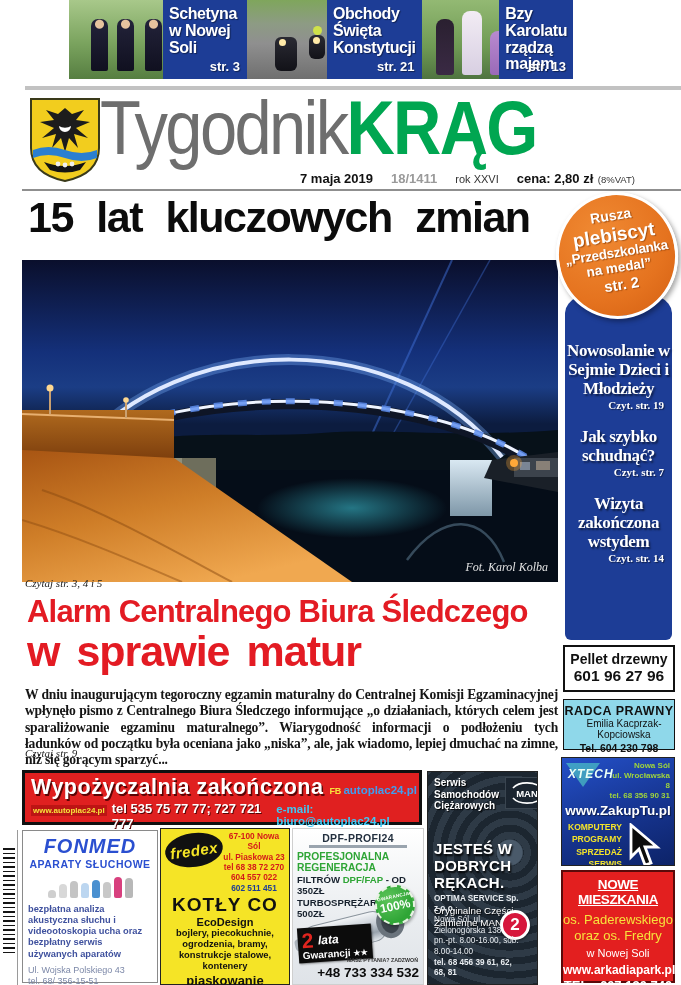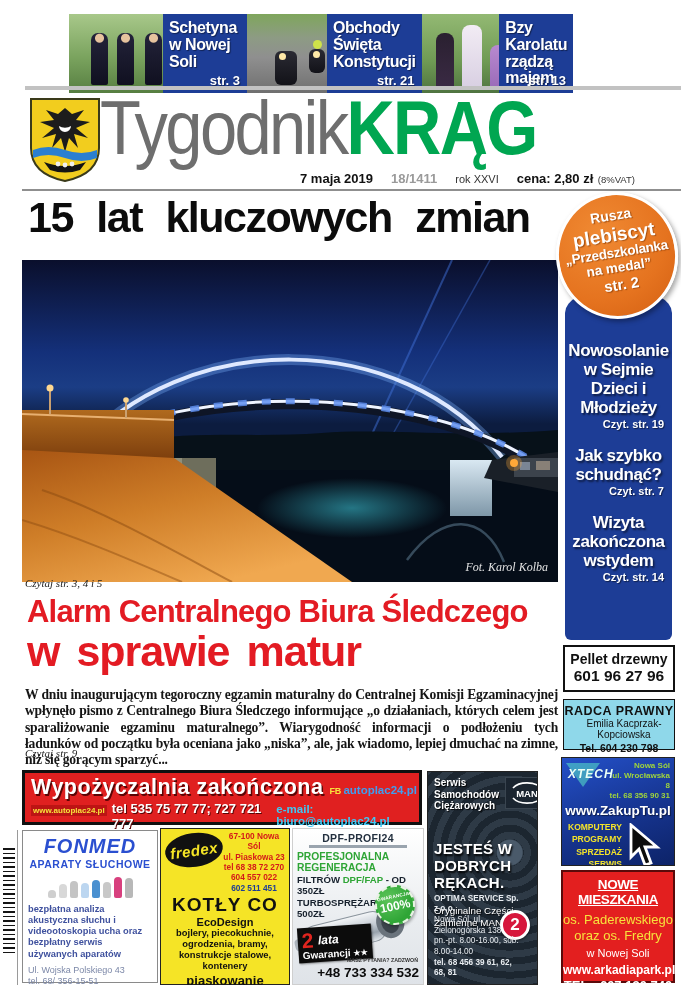--- a/index.html
+++ b/index.html
@@ -2,21 +2,21 @@
 <html><head>
 <meta charset="utf-8">
 <style>
   * { margin:0; padding:0; box-sizing:border-box; }
   html,body { background:#fff; }
   .page {
     position:relative; width:681px; height:985px; background:#fff;
     font-family:"Liberation Sans", sans-serif; overflow:hidden;
   }
   
-  .teaser-strip { position:absolute; left:25px; top:14px; width:548px; height:79px; display:flex;padding-left:44px; }
+  .teaser-strip { position:absolute; left:25px; top:0; width:548px; height:79px; display:flex;padding-left:44px; }
   .tphoto { position:relative; height:100%; overflow:hidden; }
   .tphoto.p1 { width:133px; background:linear-gradient(180deg,#a8c88a 0%,#7aa35e 55%,#567e41 100%); }
   .tphoto.p2 { width:113px; background:linear-gradient(180deg,#7fa65c 0%,#8d9b84 30%,#8f8f8f 55%,#6f6f6f 100%); }
   .tphoto.p3 { width:110px; background:linear-gradient(180deg,#93b973 0%,#6f9a54 60%,#4f7440 100%); }
   .person { position:absolute; bottom:8px; width:17px; height:52px; border-radius:7px 7px 2px 2px;
     background:radial-gradient(circle at 50% 10%, #e6c39e 0 4px, rgba(0,0,0,0) 5px), linear-gradient(#23233a,#101020); }
   .bike { position:absolute; width:16px; height:24px; border-radius:6px; background:linear-gradient(#2a2a33,#121218); }
   .bike::after { content:""; position:absolute; left:4px; top:2px; width:7px; height:7px; border-radius:50%; background:#ffe9a8; }
   .vest { position:absolute; width:9px; height:9px; border-radius:50%; background:#cfe24a; }
   .dress { position:absolute; bottom:4px; border-radius:8px 8px 3px 3px; }
@@ -49,21 +49,21 @@
   .bl1 { font-size:14px; } .bl2 { font-size:19px; } .bl3 { font-size:13.5px; letter-spacing:-0.3px; }
   .bl4 { font-size:13.5px; } .bl5 { font-size:15px; margin-top:2px; }
   
   .photo { position:absolute; left:22px; top:260px; width:536px; height:322px; overflow:hidden; background:#701a75; }
   .photo svg { display:block; }
   .credit { position:absolute; right:10px; bottom:7px; font-family:"Liberation Serif", serif; font-style:italic;
     font-size:12px; color:#e3e3e3; }
   
   .sidepanel { position:absolute; left:565px; top:289px; width:107px; height:351px; background:#1d3d96;
     border-radius:46px 46px 6px 6px / 24px 24px 6px 6px; color:#fff; padding-top:52px; }
-  .sp-item { margin-bottom:16px; }
+  .sp-item { margin-bottom:16px;font-family:Liberation Serif, serif; }
   .sp-title { font-weight:bold; font-size:17px; text-align:center; line-height:1.12; letter-spacing:-0.4px;
     text-shadow:1.5px 2px 2px rgba(0,0,0,.55); }
   .sp-ref { font-weight:bold; font-size:11px; text-align:right; padding-right:8px; margin-top:1px;
     text-shadow:1px 1px 1px rgba(0,0,0,.5); }
   
   .pellet { position:absolute; left:563px; top:645px; width:112px; height:47px; border:2.5px solid #111;
     background:#fff; text-align:center; padding-top:4px; }
   .pellet .l1 { font-weight:bold; font-size:14px; color:#111; }
   .pellet .l2 { font-weight:bold; font-size:15.5px; color:#111; }
   .radca { position:absolute; left:563px; top:699px; width:112px; height:51px; border:1.5px solid #111;

